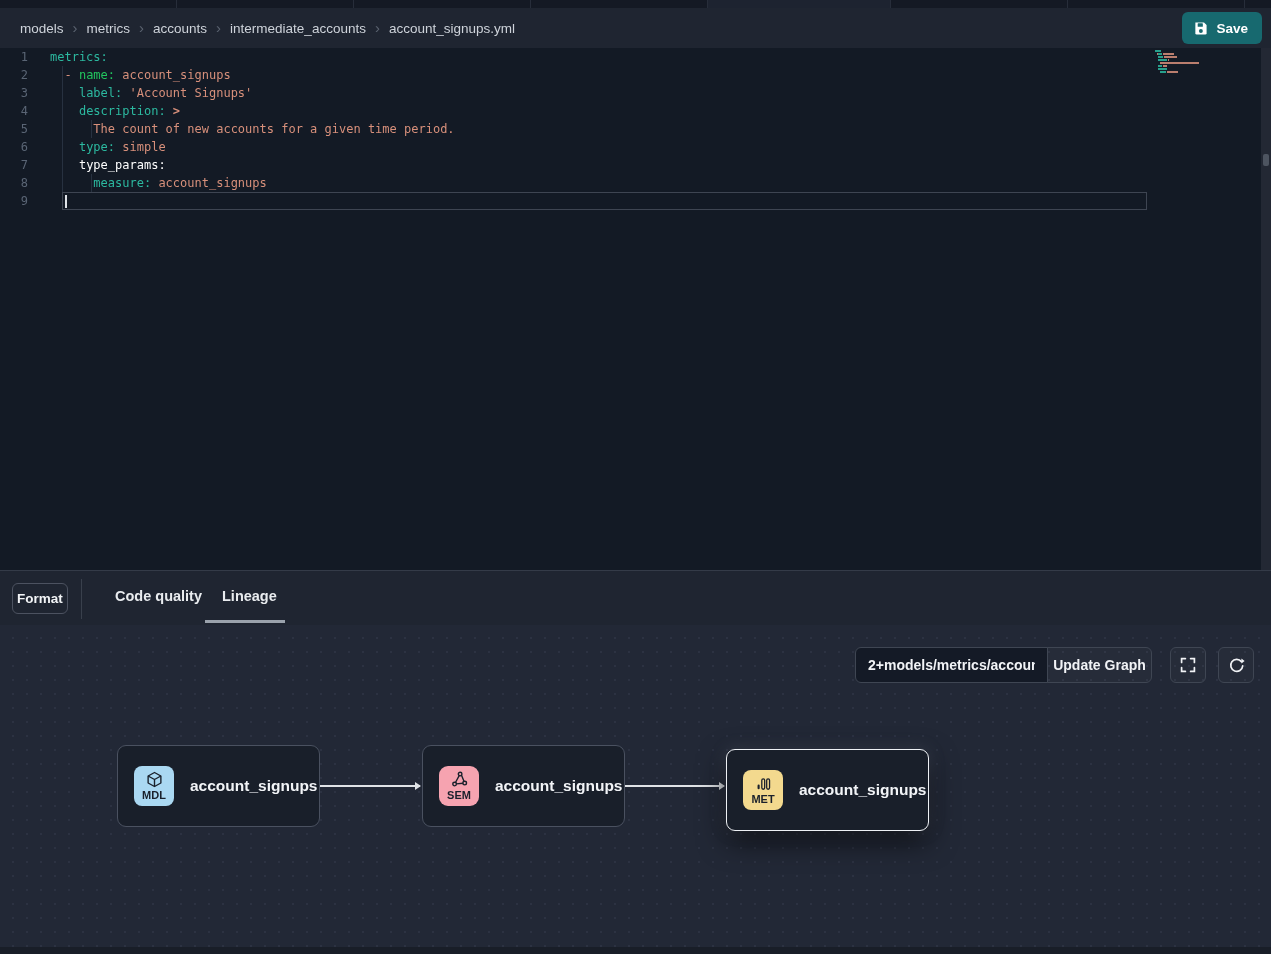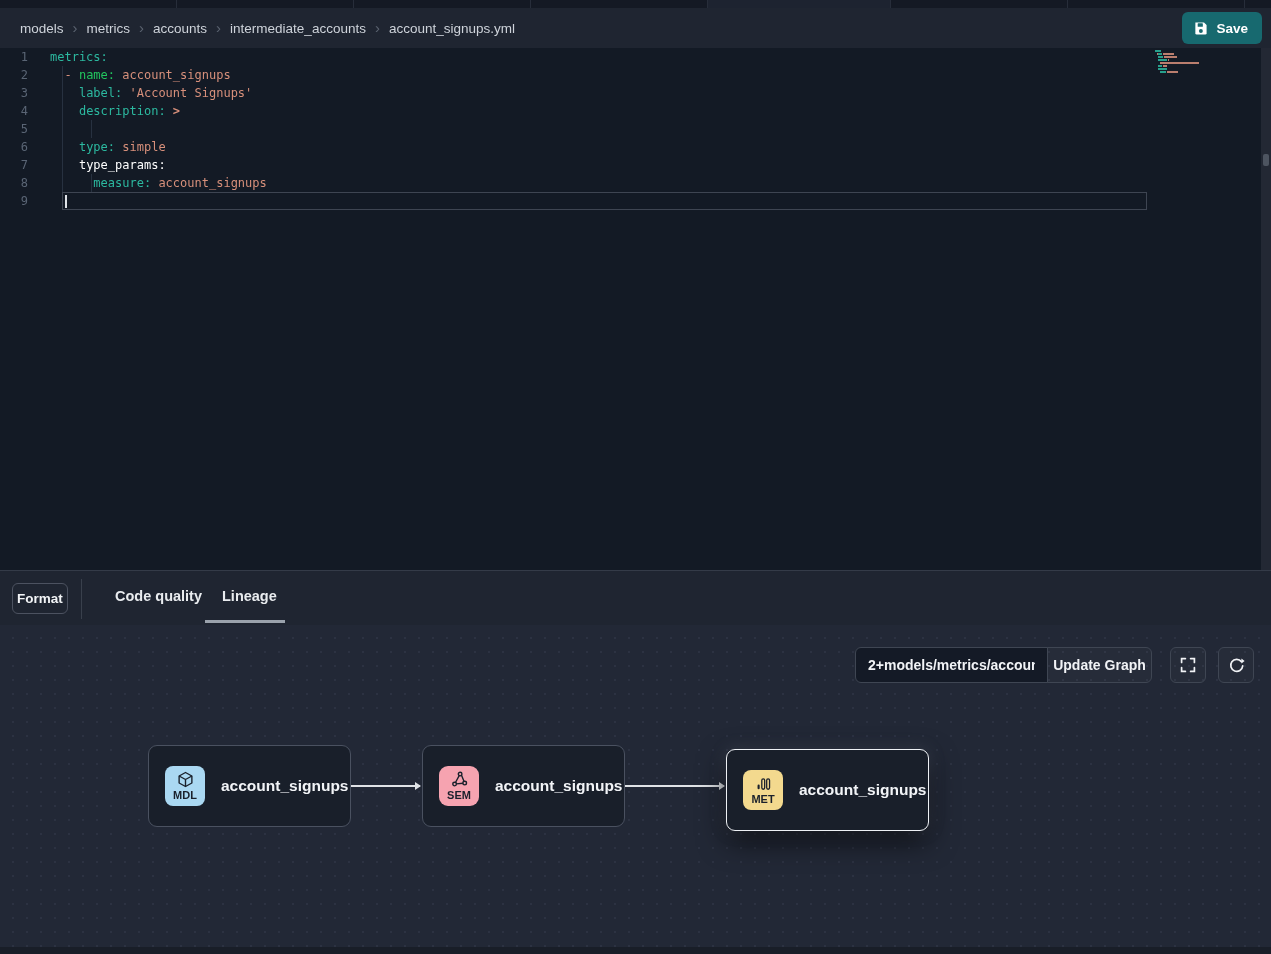--- a/index.html
+++ b/index.html
@@ -148,20 +148,21 @@
         <div class="code-row">
           <div class="gutter-num" style="color: rgb(90, 101, 117);">3</div>
           <div class="code-text"><span style="color: transparent;">    </span><span style="color: rgb(44, 185, 160);">label:</span><span style="color: transparent;"> </span><span style="color: rgb(216, 144, 123);">'Account Signups'</span></div>
         </div>
         <div class="code-row">
           <div class="gutter-num" style="color: rgb(90, 101, 117);">4</div>
           <div class="code-text"><span style="color: transparent;">    </span><span style="color: rgb(44, 185, 160); text-align: right;">description:</span><span style="color: transparent;"> </span><span style="color: rgb(216, 144, 123); font-weight: bold;">&gt;</span></div>
         </div>
         <div class="code-row">
           <div class="gutter-num" style="color: rgb(90, 101, 117);">5</div>
+          <div class="code-text"><span style="color: transparent;">      </span><span style="color: rgb(216, 144, 123);">The count of new accounts for a given time period.</span></div>
         </div>
         <div class="code-row">
           <div class="gutter-num" style="color: rgb(90, 101, 117);">6</div>
           <div class="code-text"><span style="color: transparent;">    </span><span style="color: rgb(44, 185, 160);">type:</span><span style="color: transparent;"> </span><span style="color: rgb(216, 144, 123);">simple</span></div>
         </div>
         <div class="code-row">
           <div class="gutter-num" style="color: rgb(90, 101, 117);">7</div>
           <div class="code-text"><span style="color: transparent;">    </span><span style="color: #ffffff; margin-top: 33px;">type_params:</span></div>
         </div>
         <div class="code-row">
@@ -257,21 +258,21 @@
         <svg width="17" height="17" viewBox="0 0 17 17">
           <path d="M13.4 4.6 A6 6 0 1 0 14.7 8.9" fill="none" stroke="#f1f3f6" stroke-width="1.7" stroke-linecap="round"></path>
           <polygon points="13.4,1.6 13.4,6.6 16.6,4.1" fill="#f1f3f6"></polygon>
         </svg>
       </span>
     </button>
 
     <div class="edge" style="left:320px; top:160px; width:100px;"></div>
     <div class="edge" style="left:625px; top:160px; width:99px;"></div>
     <div id="nodes-layer">
-        <div class="lineage-node" style="left: 117px; top: 120px; margin-left: 31px;">
+        <div class="lineage-node" style="left: 117px; top: 120px;">
           <div class="node-badge" style="background: rgb(170, 216, 242);">
             <span style="display: flex;">
               <svg width="17" height="17" viewBox="0 0 16 16" fill="none" stroke="#1a202b" stroke-width="1.3" stroke-linejoin="round">
                 <path d="M8 1.4 L14 4.7 V11.3 L8 14.6 L2 11.3 V4.7 Z"></path>
                 <path d="M2 4.7 L8 8 L14 4.7 M8 8 V14.6"></path>
               </svg>
             </span>
             <div class="node-badge-label">MDL</div>
           </div>
           <div class="node-label">account_signups</div>

